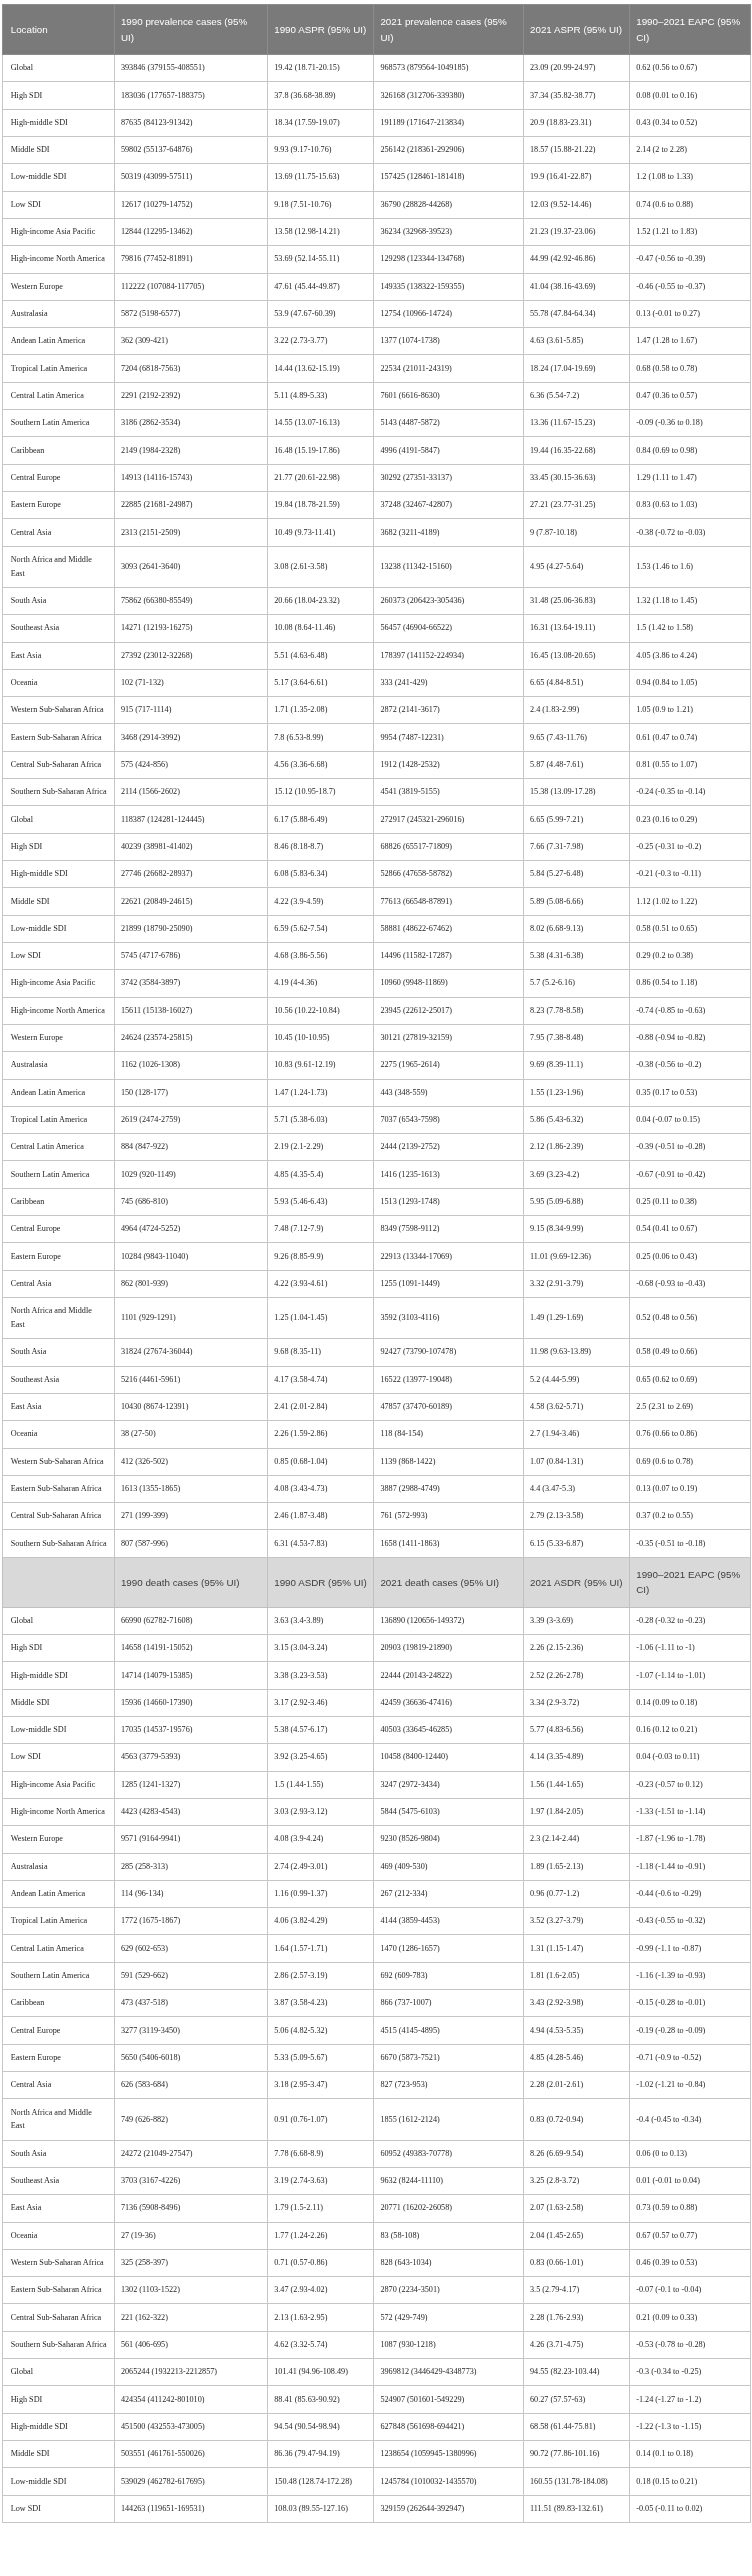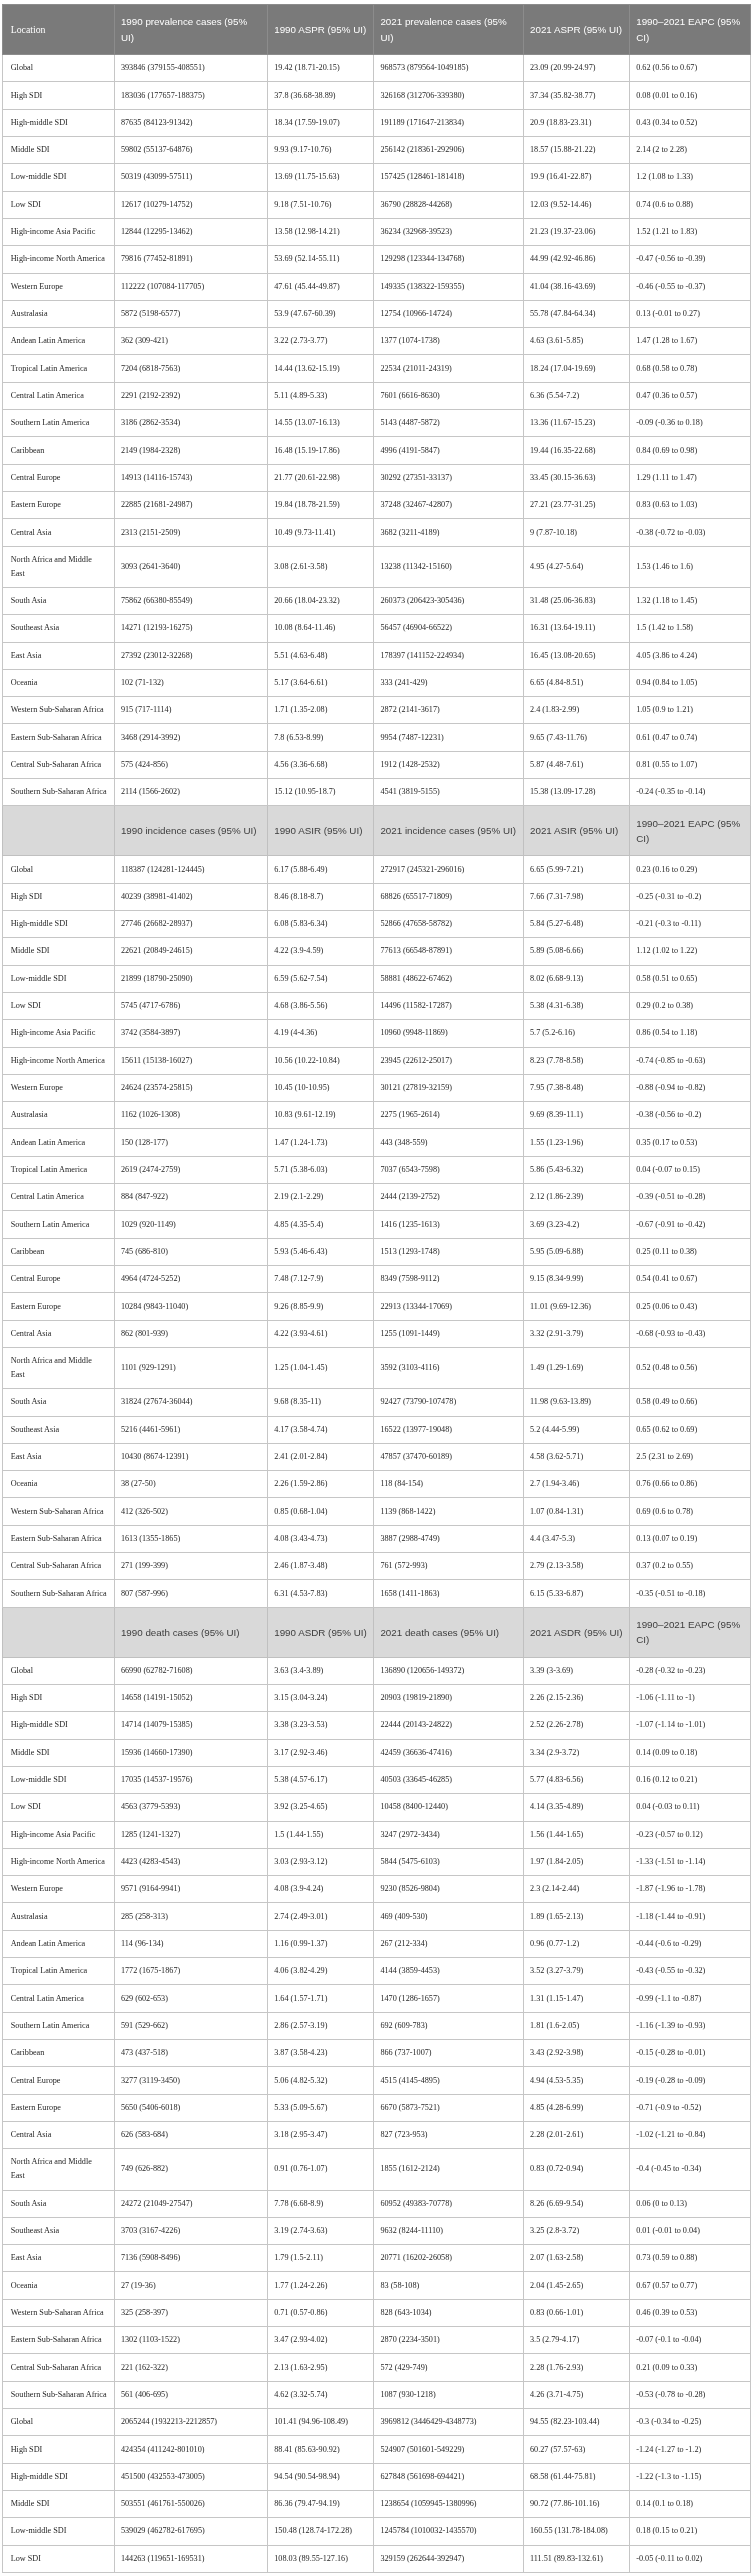--- a/index.html
+++ b/index.html
@@ -36,21 +36,21 @@
   }
   table.gbd td {
     font-family: "Liberation Serif", serif;
     font-size: 8.2px;
     color: #1f1f1f;
     background: #ffffff;
     line-height: 1.7;
     padding: 6.2px 6.2px;
   }
   table.gbd td.loc { padding-left: 8.2px; }
-  tr.head th.loc { padding-left: 8.2px; font-family: Liberation Serif, serif; }
+  tr.head th.loc { padding-left: 8.2px; }
 </style>
 </head>
 <body>
 
 <div class="page">
   <table class="gbd">
     <colgroup>
       <col class="c1">
         <col class="c2">
         <col class="c3">
@@ -276,28 +276,20 @@
           <td>0.81 (0.55 to 1.07)</td>
         </tr>
         <tr>
           <td class="loc">Southern Sub-Saharan Africa</td>
           <td>2114 (1566-2602)</td>
           <td>15.12 (10.95-18.7)</td>
           <td>4541 (3819-5155)</td>
           <td>15.38 (13.09-17.28)</td>
           <td>-0.24 (-0.35 to -0.14)</td>
         </tr>
-        <tr class="head light">
-          <th class="loc"></th>
-          <th>1990 incidence cases (95% UI)</th>
-          <th>1990 ASIR (95% UI)</th>
-          <th>2021 incidence cases (95% UI)</th>
-          <th>2021 ASIR (95% UI)</th>
-          <th>1990–2021 EAPC (95% CI)</th>
-        </tr>
         <tr>
           <td class="loc">Global</td>
           <td>118387 (124281-124445)</td>
           <td>6.17 (5.88-6.49)</td>
           <td>272917 (245321-296016)</td>
           <td>6.65 (5.99-7.21)</td>
           <td>0.23 (0.16 to 0.29)</td>
         </tr>
         <tr>
           <td class="loc">High SDI</td>
@@ -641,21 +633,21 @@
           <td>5.06 (4.82-5.32)</td>
           <td>4515 (4145-4895)</td>
           <td>4.94 (4.53-5.35)</td>
           <td>-0.19 (-0.28 to -0.09)</td>
         </tr>
         <tr>
           <td class="loc">Eastern Europe</td>
           <td>5650 (5406-6018)</td>
           <td>5.33 (5.09-5.67)</td>
           <td>6670 (5873-7521)</td>
-          <td>4.85 (4.28-6.99)</td>
+          <td>4.85 (4.28-5.46)</td>
           <td>-0.71 (-0.9 to -0.52)</td>
         </tr>
         <tr>
           <td class="loc">Central Asia</td>
           <td>626 (583-684)</td>
           <td>3.18 (2.95-3.47)</td>
           <td>827 (723-953)</td>
           <td>2.28 (2.01-2.61)</td>
           <td>-1.02 (-1.21 to -0.84)</td>
         </tr>

